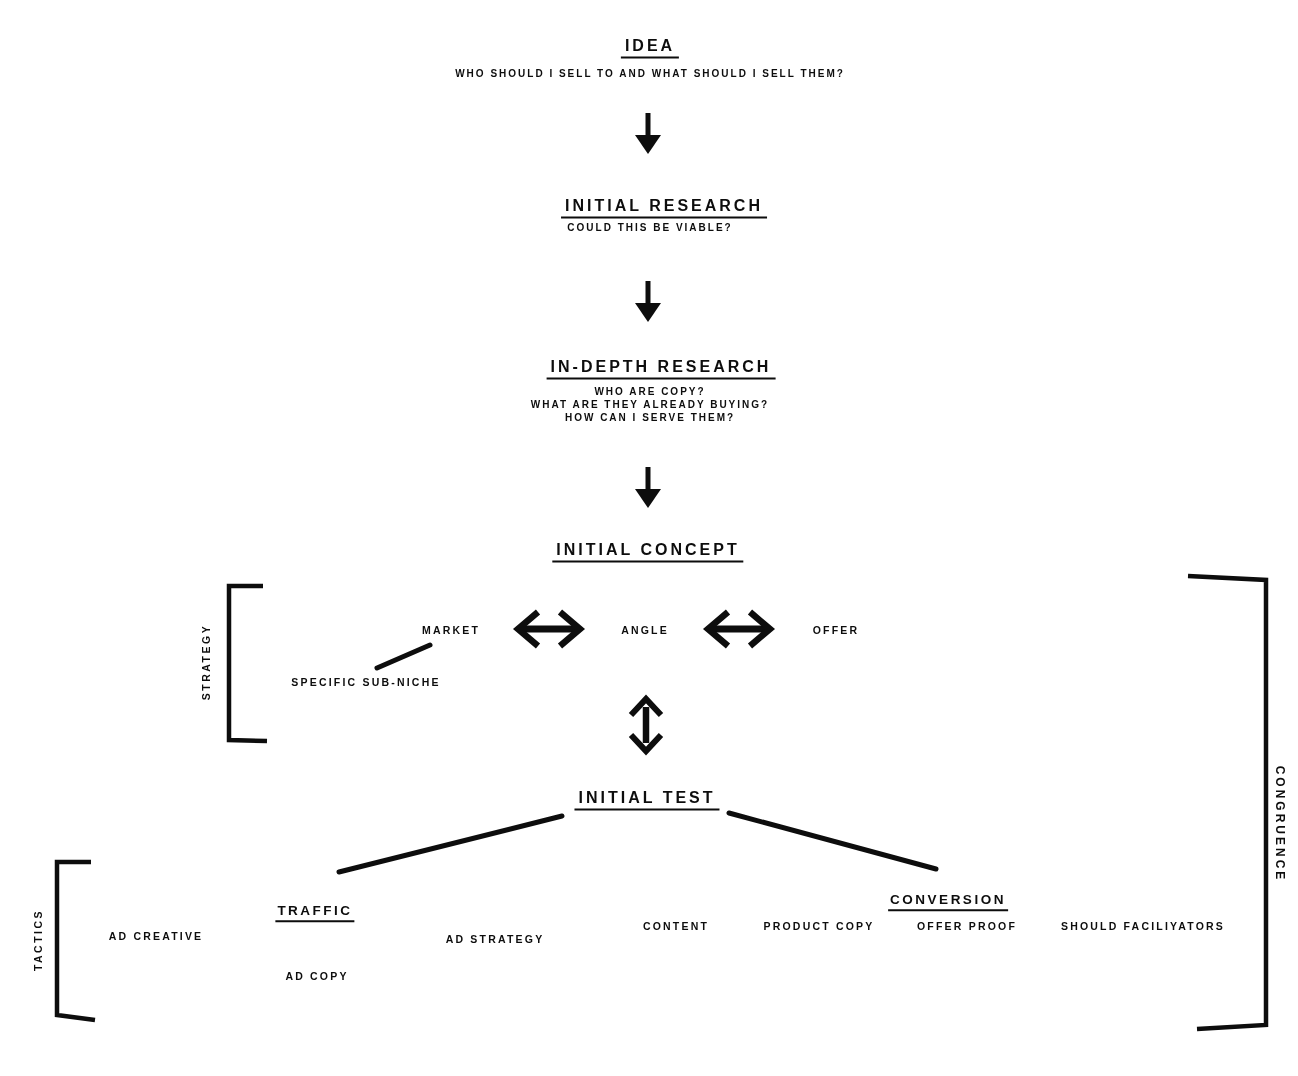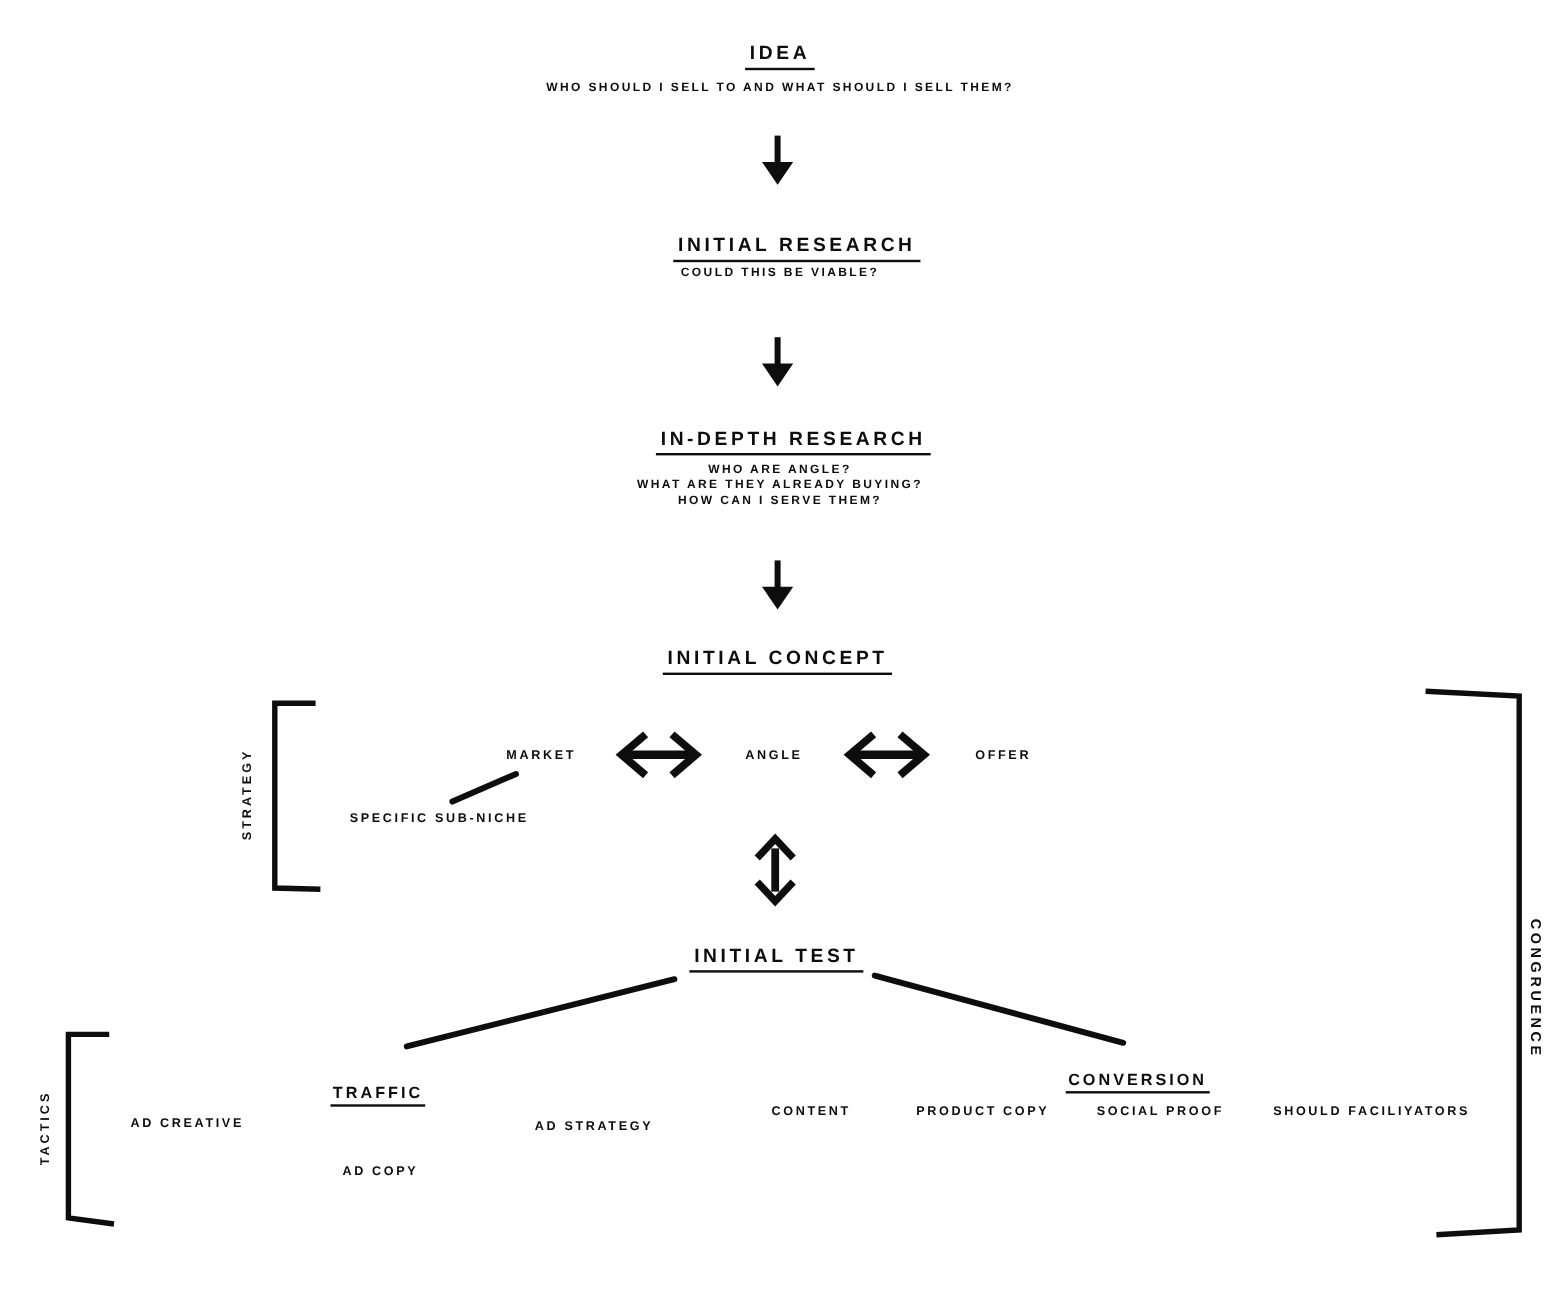--- a/index.html
+++ b/index.html
@@ -105,40 +105,40 @@
     <path d="M1188,576 L1266,580 L1266,1025 L1197,1029" stroke="#0d0d0d" stroke-width="4.5" fill="none"></path>
   </svg>
 
   <div class="lbl heading" style="left:650px; top:48px;">IDEA</div>
   <div class="lbl small" style="left:650px; top:74px;">WHO SHOULD I SELL TO AND WHAT SHOULD I SELL THEM?</div>
 
   <div class="lbl heading" style="left:664px; top:208px;">INITIAL RESEARCH</div>
   <div class="lbl small" style="left:650px; top:228px;">COULD THIS BE VIABLE?</div>
 
   <div class="lbl heading" style="left:650px; top:369px;margin-left:11px;">IN-DEPTH RESEARCH</div>
-  <div class="lbl small" style="left:650px; top:392px;">WHO ARE ANGLE?</div>
+  <div class="lbl small" style="left:650px; top:392px;">WHO ARE COPY?</div>
   <div class="lbl small" style="left:650px; top:405px;">WHAT ARE THEY ALREADY BUYING?</div>
   <div class="lbl small" style="left:650px; top:418px;">HOW CAN I SERVE THEM?</div>
 
   <div class="lbl heading" style="left:648px; top:552px;">INITIAL CONCEPT</div>
   <div class="lbl node" style="left:451px; top:630px;">MARKET</div>
   <div class="lbl node" style="left:645px; top:630px;">ANGLE</div>
   <div class="lbl node" style="left:836px; top:630px;">OFFER</div>
   <div class="lbl node" style="left:366px; top:682px;">SPECIFIC SUB-NICHE</div>
 
   <div class="lbl heading" style="left:647px; top:800px;">INITIAL TEST</div>
 
   <div class="lbl sub-heading" style="left:315px; top:913px;">TRAFFIC</div>
   <div class="lbl node" style="left:156px; top:936px;">AD CREATIVE</div>
   <div class="lbl node" style="left:317px; top:936px;margin-top:40px;">AD COPY</div>
   <div class="lbl node" style="left:467px; top:939px;margin-left:28px;">AD STRATEGY</div>
 
   <div class="lbl sub-heading" style="left:948px; top:902px;">CONVERSION</div>
   <div class="lbl node" style="left:676px; top:926px;">CONTENT</div>
   <div class="lbl node" style="left:819px; top:926px;">PRODUCT COPY</div>
-  <div class="lbl node" style="left:967px; top:926px;">SOCIAL PROOF</div>
+  <div class="lbl node" style="left:967px; top:926px;">OFFER PROOF</div>
   <div class="lbl node" style="left:1143px; top:926px;">SHOULD FACILIYATORS</div>
 
   <div class="lbl side-label v-up" style="left:206px; top:662px;">STRATEGY</div>
   <div class="lbl side-label v-up" style="left:38px; top:940px;">TACTICS</div>
   <div class="lbl side-label-lg v-down" style="left:1280px; top:824px;">CONGRUENCE</div>
 
 </div>
 
 </body></html>

